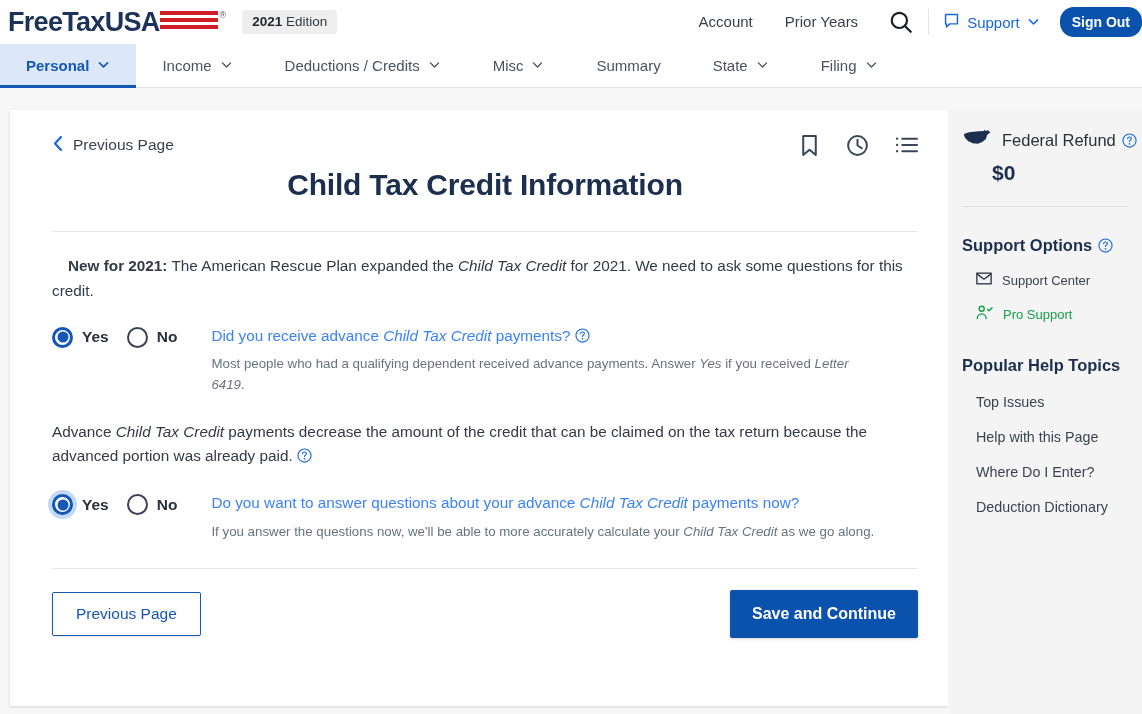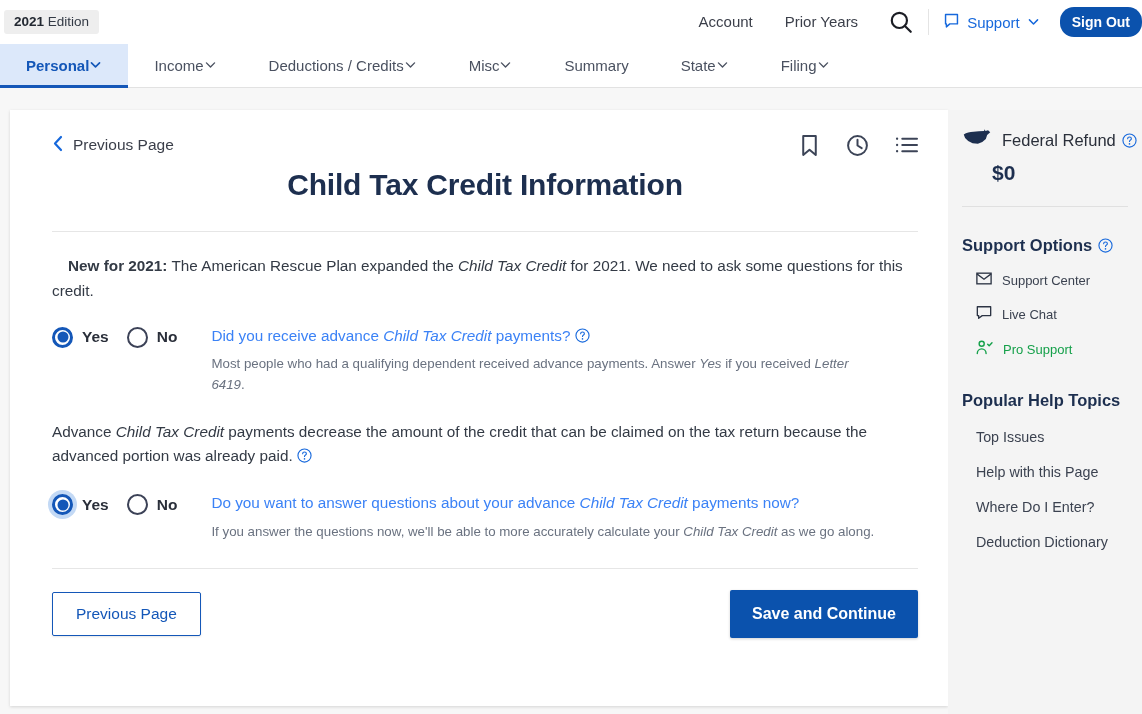--- a/index.html
+++ b/index.html
@@ -20,21 +20,21 @@
   .logo-wrap { display: flex; align-items: flex-start; margin-left: 8px; }
   .logo-text {
     font-size: 27px; font-weight: bold; color: #1d3259;
     letter-spacing: -0.7px; line-height: 1; font-family: "Liberation Sans", sans-serif;
   }
   .logo-flag { display: inline-block; width: 58px; margin-left: 0px; margin-top: 2px; }
   .logo-flag .st { display: block; height: 4px; background: #cf2027; margin-bottom: 3px; }
   .logo-flag .st:last-child { margin-bottom: 0; }
   .logo-reg { font-size: 9px; color: #4a5568; margin-left: 2px; margin-top: 1px; }
   .edition-badge {
-    margin-left: 4px; background: #eeeeee; border-radius: 3px;
+    margin-left: 16px; background: #eeeeee; border-radius: 3px;
     padding: 5px 10px; font-size: 13.5px; color: #333a45; line-height: 1.1;
   }
   .edition-badge b { font-weight: bold; color: #222831; }
 
   .top-right { margin-left: auto; display: flex; align-items: center; height: 44px; }
   .top-link {
     font-size: 15px; color: #3b3f4a; padding: 16px 16px; text-decoration: none;
     line-height: 44px; cursor: pointer;
   }
   .search-btn { padding: 0 14px; display: flex; align-items: center; cursor: pointer; }
@@ -48,21 +48,21 @@
     padding: 7px 12px; margin-left: 6px; margin-right: 0px; cursor: pointer;
     border: none; border-radius: 14px;
   }
 
   
   .navbar {
     position: absolute; top: 44px; left: 0; width: 1142px; height: 44px;
     background: #ffffff; border-bottom: 1px solid #e2e2e2; display: flex; align-items: stretch;
   }
   .nav-item {
-    display: flex; align-items: center; gap: 0; padding: 0 26px;
+    display: flex; align-items: center; gap: 8px; padding: 0 26px;
     font-size: 15px; color: #4a5160; cursor: pointer; position: relative;
   }
   .nav-item.active {
     background: #dce8fa; color: #1457b8; font-weight: bold;
   }
   .nav-item.active::after {
     content: ""; position: absolute; left: 0; right: 0; bottom: -1px; height: 3px; background: #1457b8;
   }
   .chev { display: inline-block; }
 
@@ -161,20 +161,29 @@
   .sb-h2 {
     font-size: 16.5px; font-weight: bold; color: #1d2f4f; padding-left: 14px; margin-top: 33px;
   }
 </style>
 </head>
 <body>
 
 <div class="page">
 
   <div class="topbar">
+    <div class="logo-wrap">
+      <span class="logo-text">FreeTaxUSA</span>
+      <span class="logo-flag">
+        <span class="st"></span>
+          <span class="st"></span>
+          <span class="st"></span>
+      </span>
+      <span class="logo-reg">®</span>
+    </div>
     <div class="edition-badge">
       <b>2021</b>
       <span>Edition</span>
     </div>
 
     <div class="top-right">
       <span class="top-link">Account</span>
       <span class="top-link">Prior Years</span>
       <span class="search-btn">
         <svg width="26" height="26" viewBox="0 0 24 24" fill="none" stroke="#1b1d24" stroke-width="2">
@@ -400,28 +409,20 @@
     <div class="sb-item">
       <span>
         <svg width="16" height="13" viewBox="0 0 18 14" fill="none" stroke="#2c3444" stroke-width="1.5">
           <rect x="1" y="1" width="16" height="12"></rect>
             <path d="M1 1.8l8 6 8-6"></path>
           </svg>
       </span>
       <span>Support Center</span>
     </div>
 
-    <div class="sb-item">
-      <span>
-        <svg width="16" height="15" viewBox="0 0 18 16" fill="none" stroke="#2c3444" stroke-width="1.5">
-          <path d="M1.5 1.5h15v10H7l-4 3v-3H1.5z" stroke-linejoin="round"></path>
-          </svg>
-      </span>
-      <span>Live Chat</span>
-    </div>
 
     <div class="sb-item green">
       <span>
         <svg width="17" height="15" viewBox="0 0 18 16" fill="none" stroke="#15a04a" stroke-width="1.5">
           <circle cx="6" cy="4" r="2.7"></circle>
           <path d="M1.3 14.5c0-3 2.1-5 4.7-5s4.7 2 4.7 5" stroke-linecap="round"></path>
           <path d="M12.4 4.6l1.6 1.6 3-3.2" stroke-linecap="round" stroke-linejoin="round"></path>
           </svg>
       </span>
       <span>Pro Support</span>

